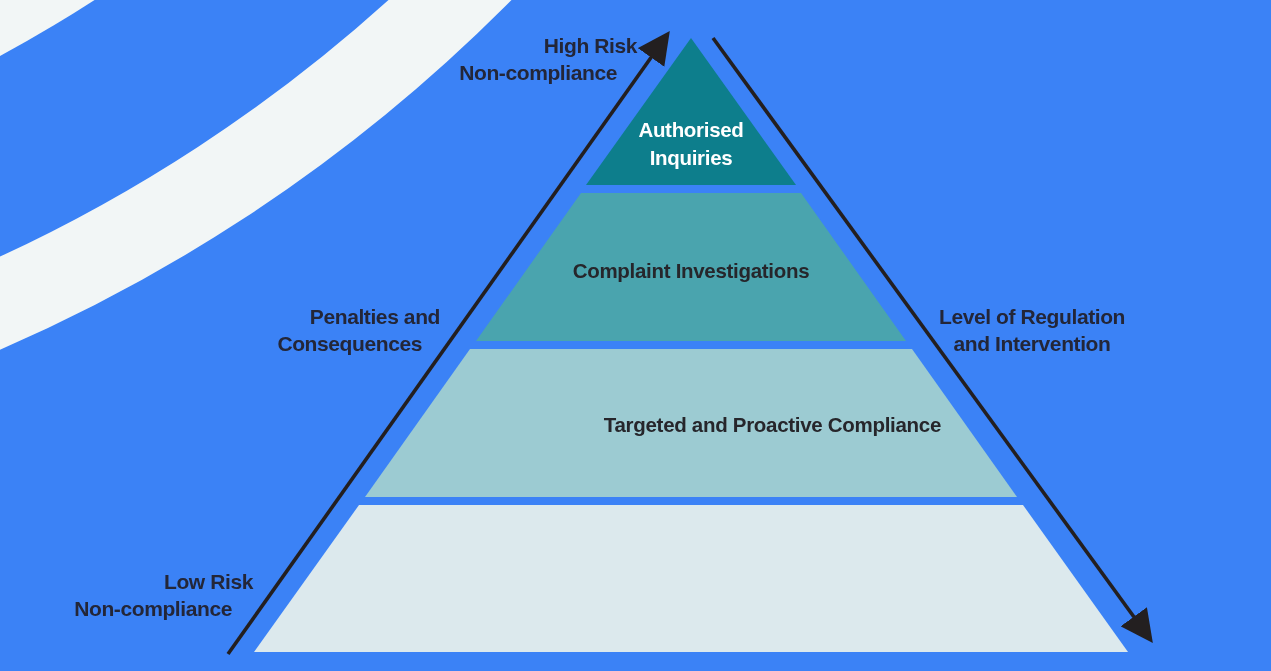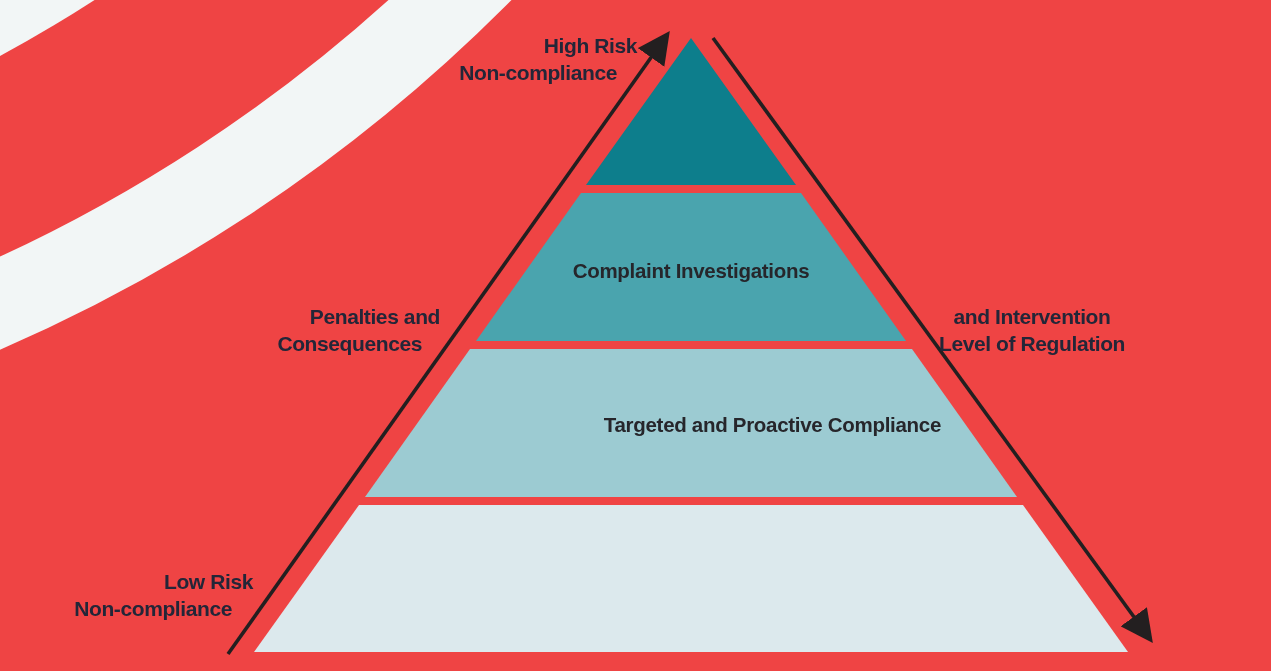--- a/index.html
+++ b/index.html
@@ -4,21 +4,21 @@
 <style>
   html, body {
     margin: 0;
     padding: 0;
     background: #ffffff;
   }
   .stage {
     position: relative;
     width: 1271px;
     height: 671px;
-    background: #ef4444;
+    background: #3b82f6;
     overflow: hidden;
     font-family: "Liberation Sans", sans-serif;
   }
   .stage svg {
     position: absolute;
     left: 0;
     top: 0;
   }
   
   .side-label {
@@ -91,20 +91,21 @@
     <span class="line">Penalties and</span>
     <span class="line">Consequences</span>
   </div>
 
   <div class="side-label align-right" id="label-low">
     <span class="line">Low Risk</span>
     <span class="line">Non-compliance</span>
   </div>
 
   <div class="side-label" id="label-level">
+    <span class="line">Level of Regulation</span>
     <span class="line">and Intervention</span>
-    <span class="line">Level of Regulation</span>
   </div>
 
+  <div class="tier-label" id="tier1-label">Authorised Inquiries</div>
   <div class="tier-label" id="tier2-label">Complaint Investigations</div>
   <div class="tier-label" id="tier3-label">Targeted and Proactive Compliance</div>
 
 </div>
 
 </body></html>

